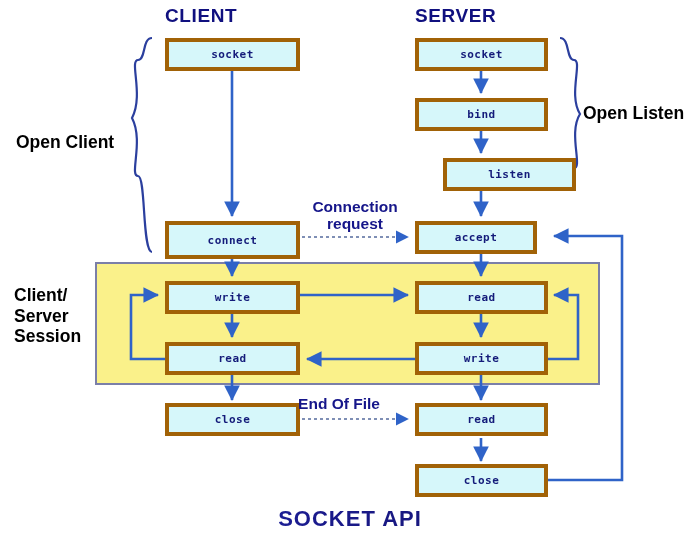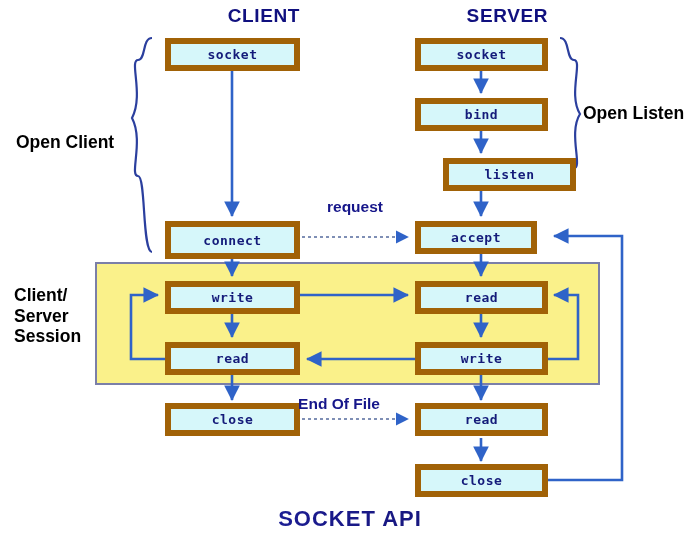--- a/index.html
+++ b/index.html
@@ -21,38 +21,38 @@
   #svg-layer {
     position: absolute;
     left: 0;
     top: 0;
     width: 700px;
     height: 550px;
   }
   .node-box {
     position: absolute;
     background: #d6f7fa;
-    border: 6px solid #a16207;
+    border: 4px solid #a16207;
     box-sizing: border-box;
     display: flex;
     align-items: center;
     justify-content: center;
     font-family: "DejaVu Sans Mono", "Liberation Mono", monospace;
-    font-size: 13px;
+    font-size: 11px;
     font-weight: bold;
     color: #141b7a;
     letter-spacing: 0.5px;
   }
   .col-header {
     position: absolute;
     font-size: 19px;
     font-weight: bold;
     color: #10107f;
     letter-spacing: 0.6px;
-    text-align: right;
+    text-align: left;
   }
   .group-label {
     position: absolute;
     font-size: 17.5px;
     font-weight: bold;
     color: #000000;
     line-height: 1.18;
   }
   .edge-label {
     position: absolute;
@@ -176,20 +176,21 @@
   <div class="group-label" style="left:16px; top:132px;">Open Client</div>
   <div class="group-label" style="left:583px; top:103px;">Open Listen</div>
 
   <div class="group-label" style="left:14px; top:285px;">
     <div>Client/</div>
     <div>Server</div>
     <div>Session</div>
   </div>
 
   <div class="edge-label" style="left:296px; top:198px; width:118px;">
+    <div>Connection</div>
     <div>request</div>
   </div>
 
   <div class="edge-label" style="left:283px; top:395px; width:112px;">End Of File</div>
 
   <div id="title">SOCKET API</div>
 
 </div>
 
 </body></html>

